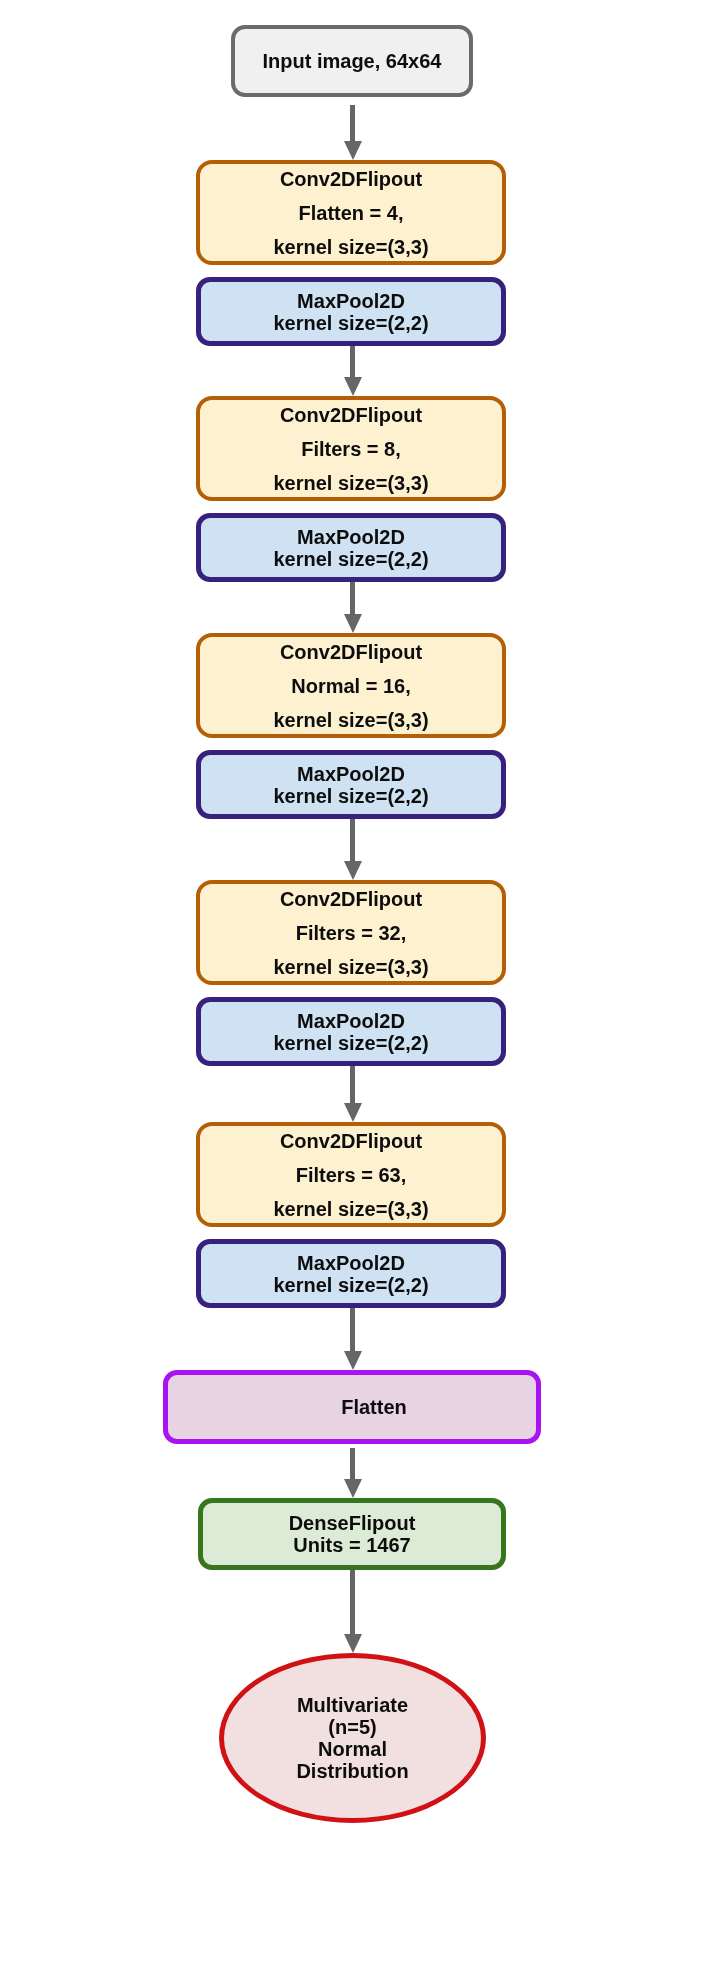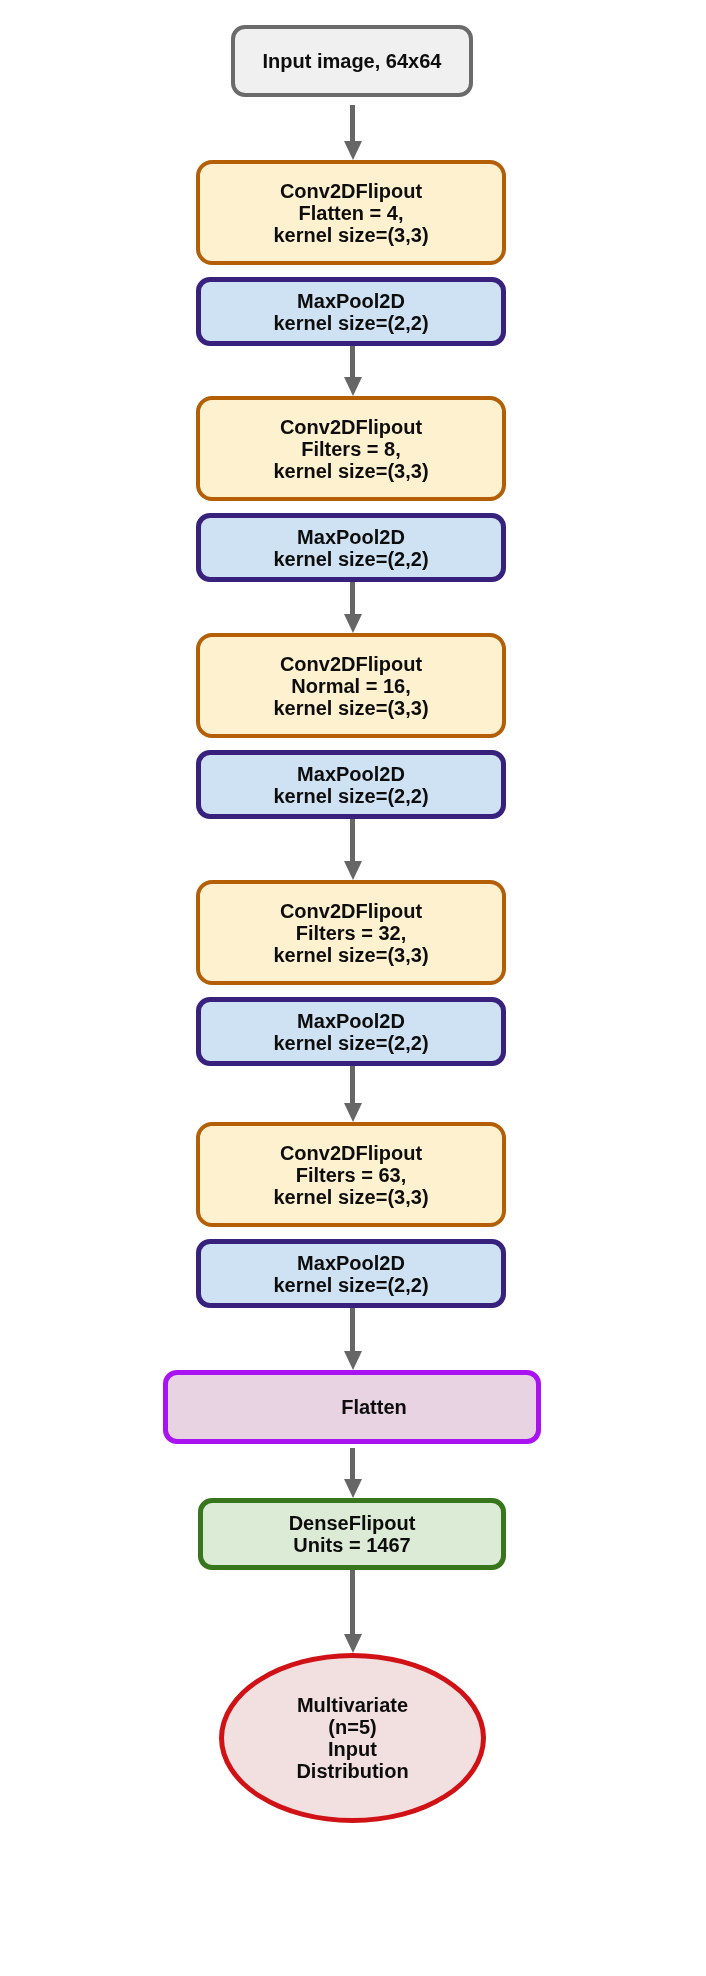--- a/index.html
+++ b/index.html
@@ -30,20 +30,21 @@
     left: 231px; top: 25px; width: 242px; height: 72px;
     background: #F0F0F0;
     border: 4px solid #6B6B6B;
     border-radius: 14px;
   }
   .node.conv {
     left: 196px; width: 310px; height: 105px;
     background: #FDF1CF;
     border: 4px solid #B45F06;
     border-radius: 16px;
+    gap: 12px;
   }
   .node.pool {
     left: 196px; width: 310px; height: 69px;
     background: #CFE2F3;
     border: 5px solid #38217C;
     border-radius: 14px;
   }
   .node.flatten {
     left: 163px; top: 1370px; width: 378px; height: 74px;
     background: #E7D3E1;
@@ -181,17 +182,17 @@
     <div class="line">Units = 1467</div>
   </div>
   <div class="arrow" style="top:1570px;height:83px">
     <div class="shaft"></div>
     <div class="head"></div>
   </div>
 
   <div class="node output">
     <div class="line">Multivariate</div>
     <div class="line">(n=5)</div>
-    <div class="line">Input</div>
+    <div class="line">Normal</div>
     <div class="line">Distribution</div>
   </div>
 
 </div>
 
 </body></html>

